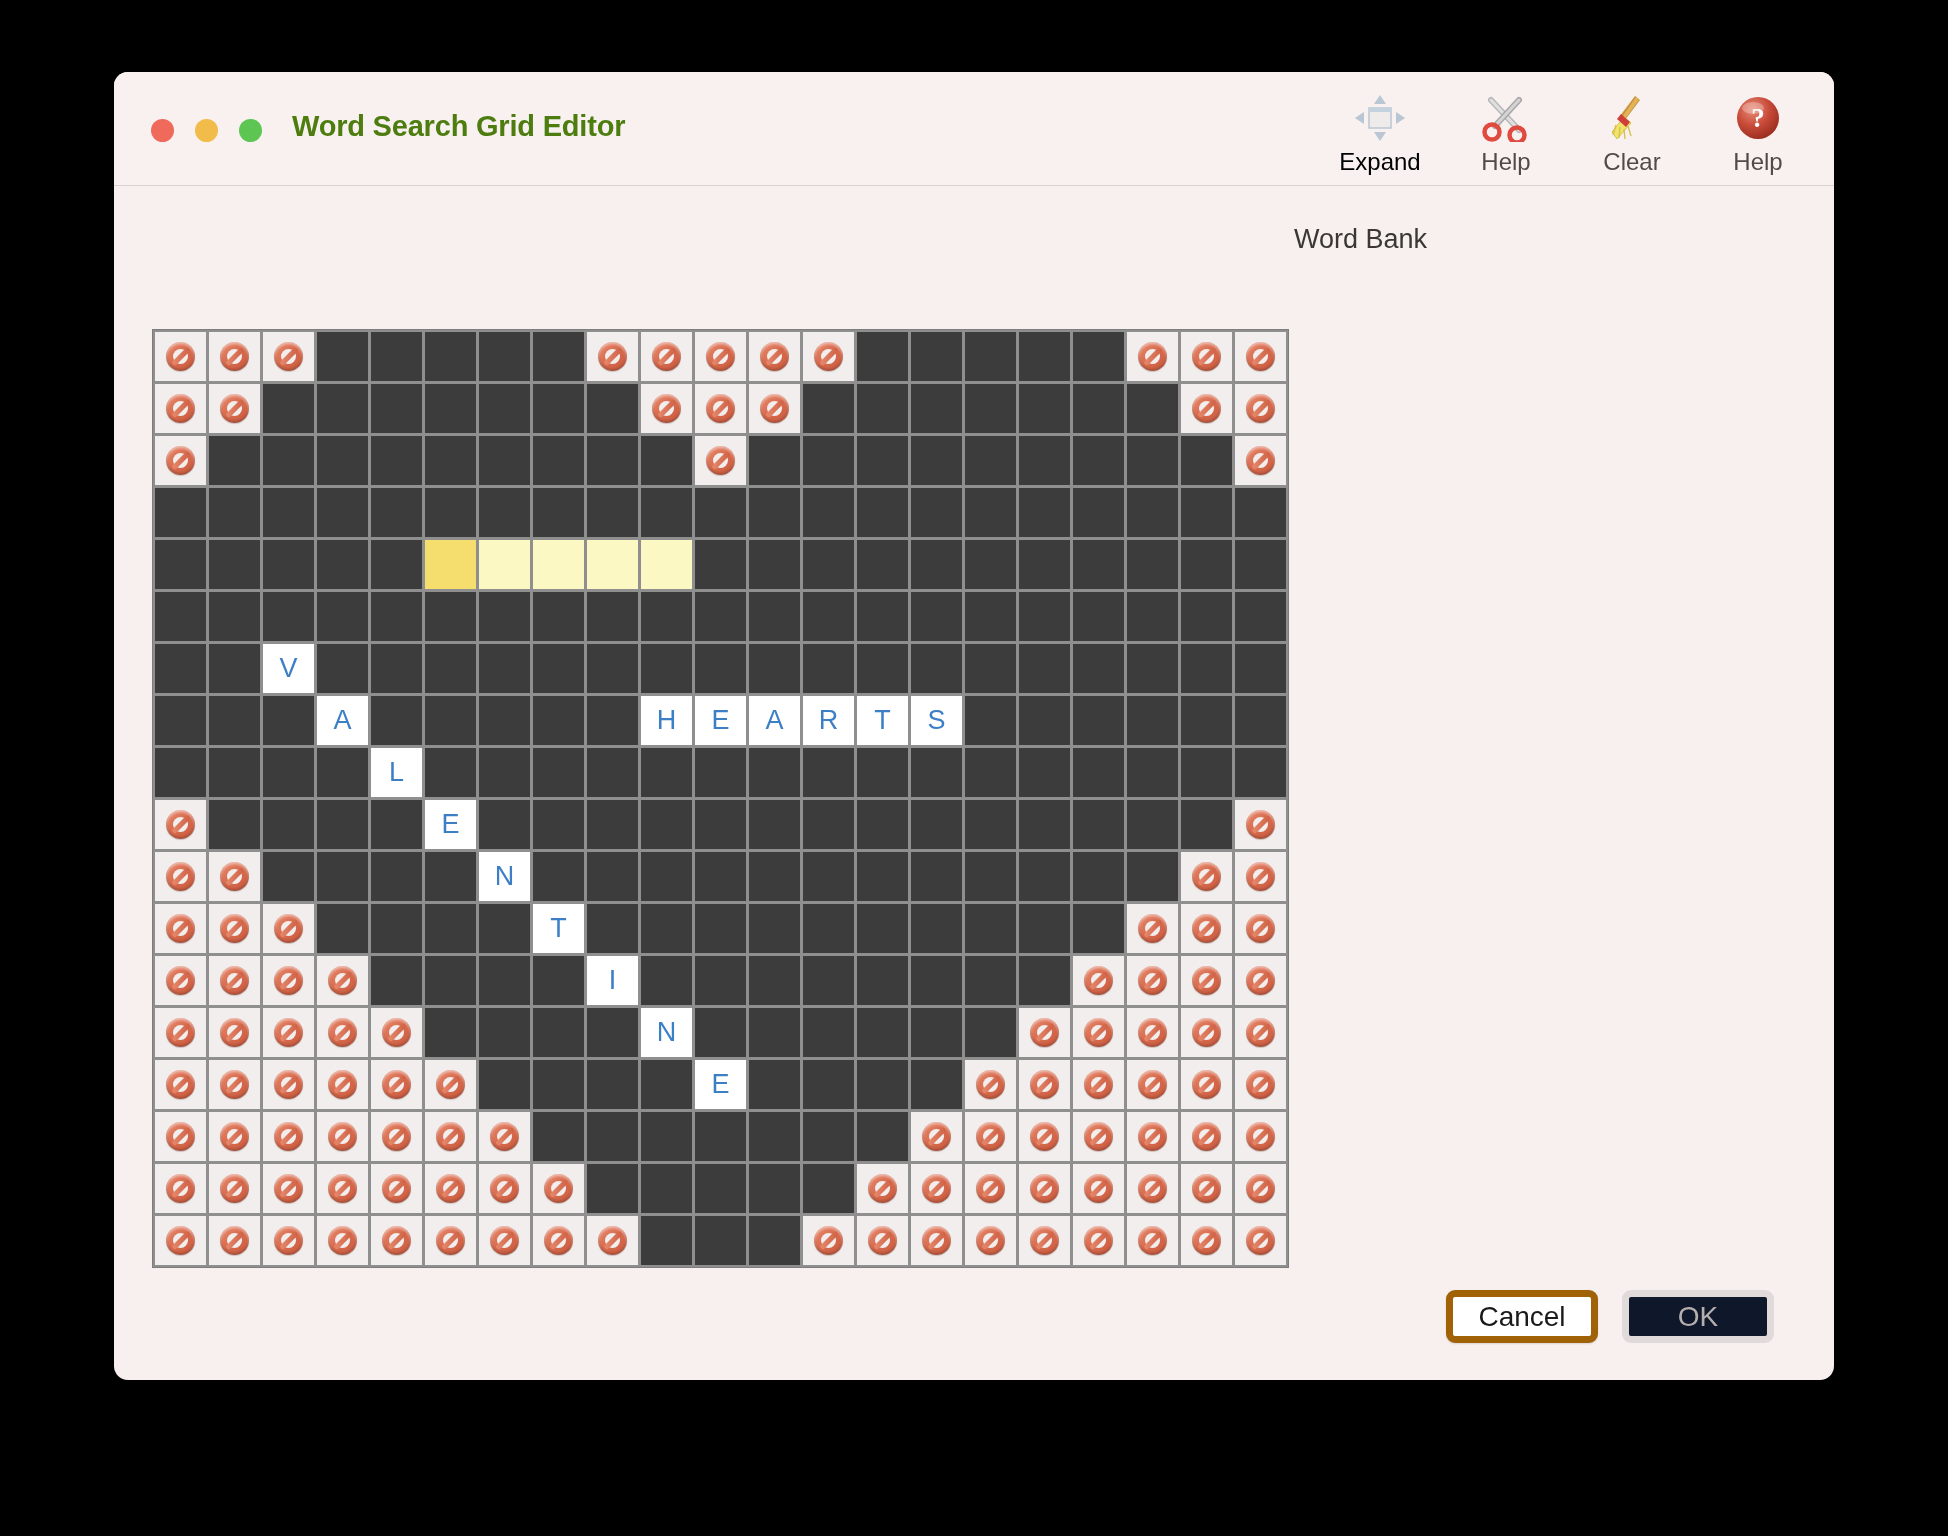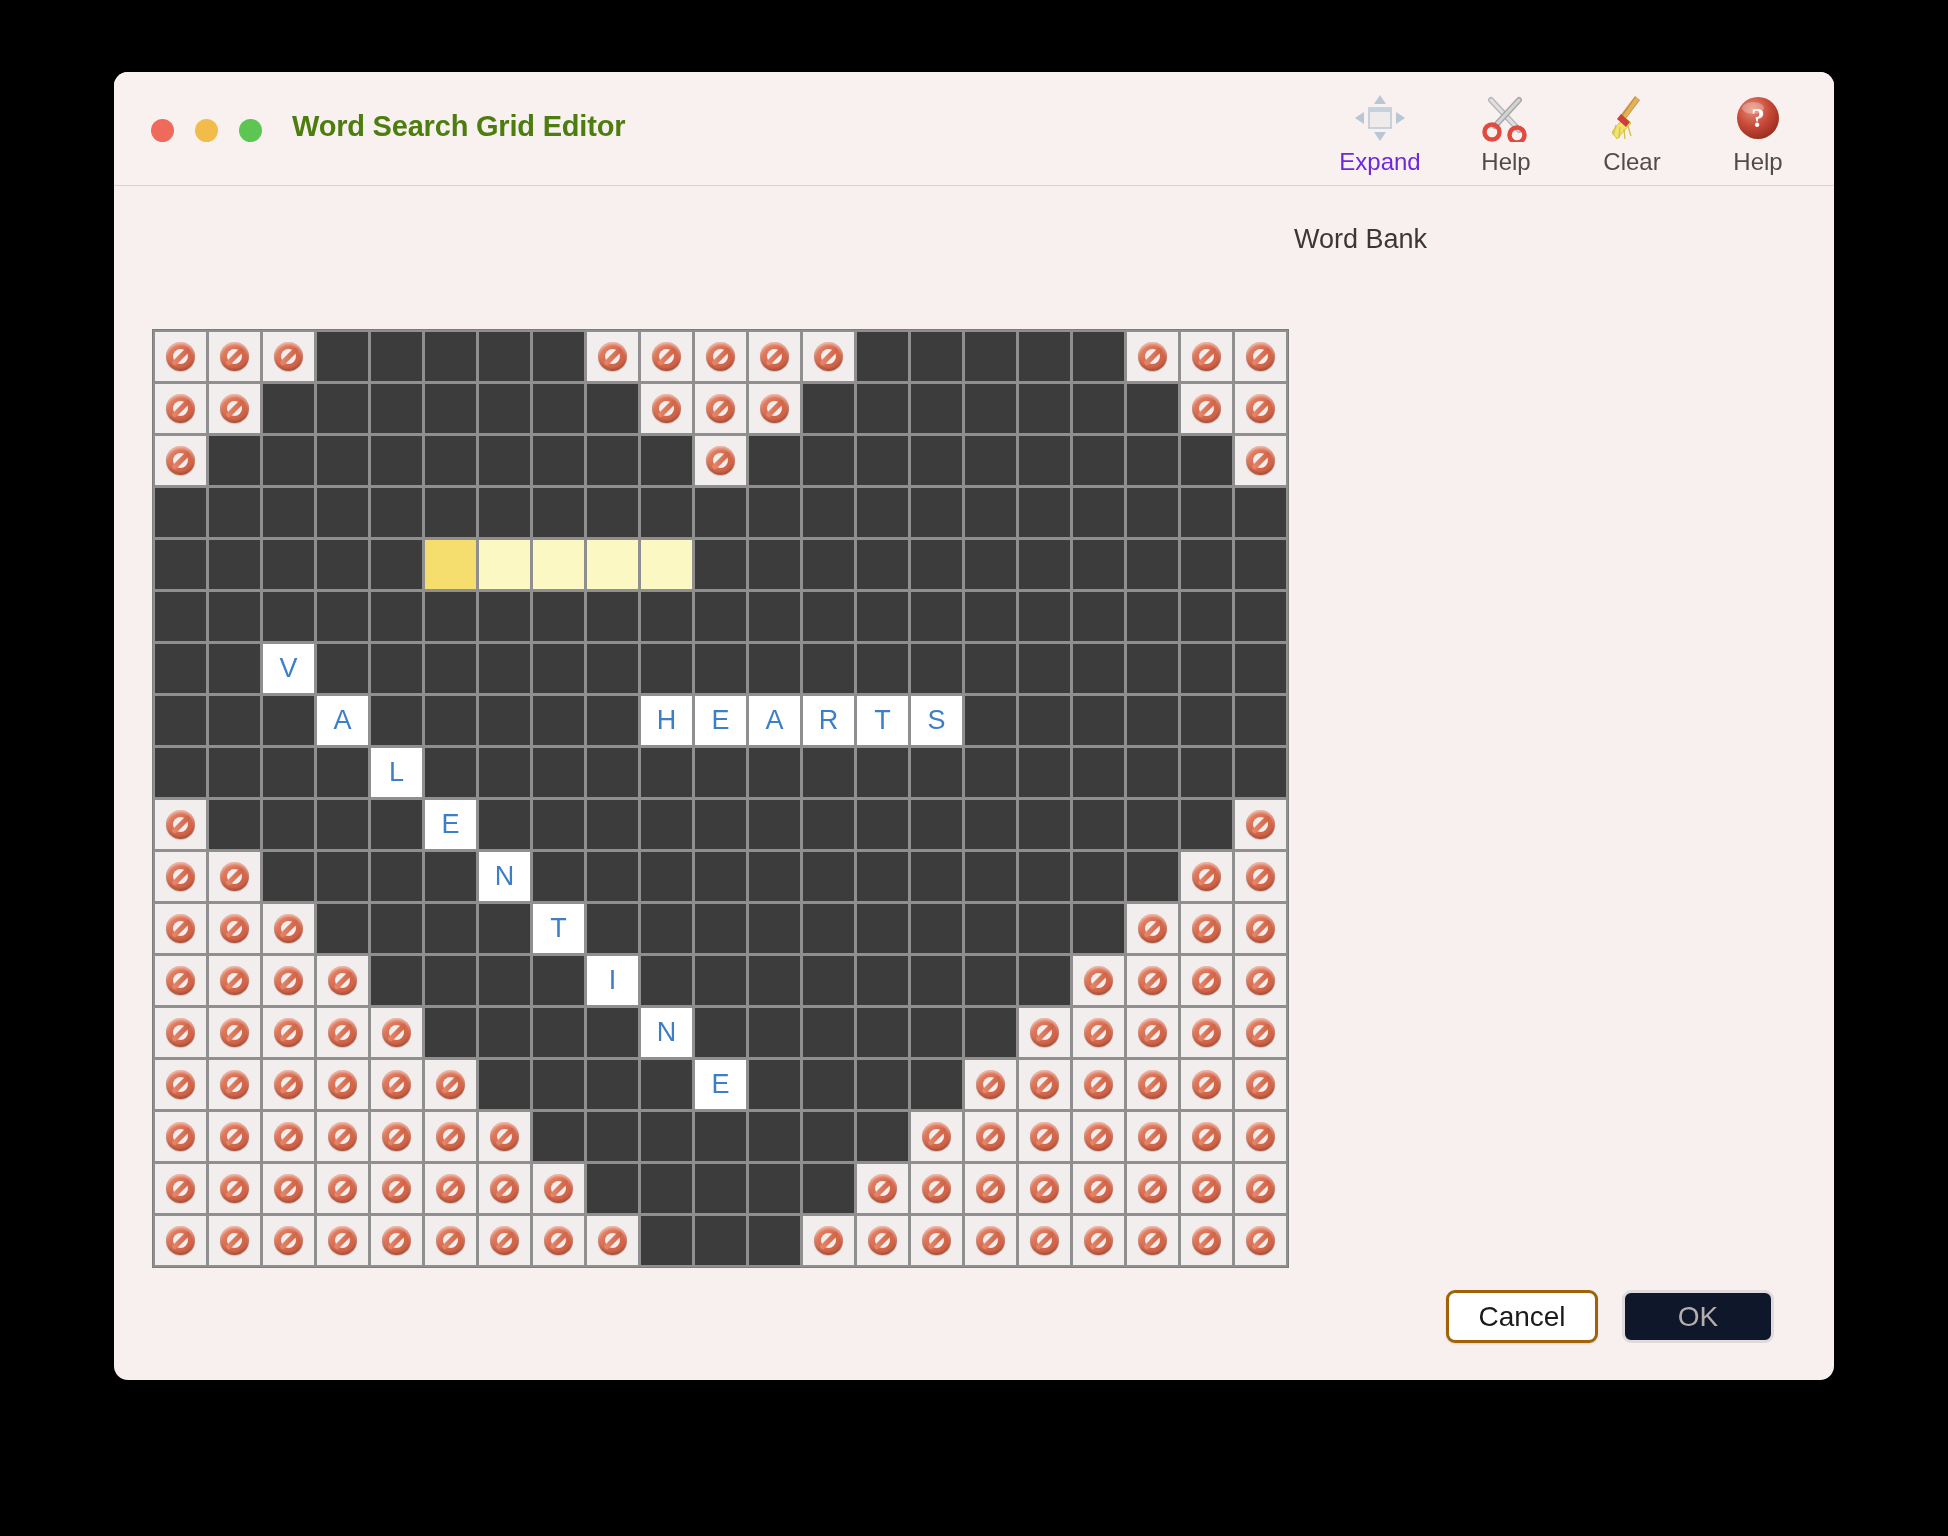--- a/index.html
+++ b/index.html
@@ -64,21 +64,21 @@
     cursor: default;
   }
   .tool .glyph {
     height: 52px;
     display: flex; align-items: center; justify-content: center;
   }
   .tool .tlabel {
     font-size: 24px;
     color: #504b49;
   }
-  .tool.disabled .tlabel { color: #6d28d9; }
+  .tool.disabled .tlabel { color: #000000; }
 
   
   #content {
     position: relative;
     height: calc(100% - 114px);
   }
 
   
   #grid-panel {
     position: absolute;
@@ -173,21 +173,21 @@
     width: 480px;
     display: flex;
     justify-content: flex-end;
     gap: 24px;
   }
   .btn {
     width: 152px; height: 53px;
     border-radius: 9px;
     font-size: 28px;
     display: flex; align-items: center; justify-content: center;
-    border: 3px solid #a16207;
+    border: 7px solid #a16207;
   }
   .btn.primary-disabled {
     background: #0f172a;
     color: #b4afae;
     border-color: #e0dbda;
   }
   .btn.normal {
     background: #ffffff;
     color: #1a1a1a;
     box-shadow: 0 1px 2px rgba(0,0,0,0.12);

